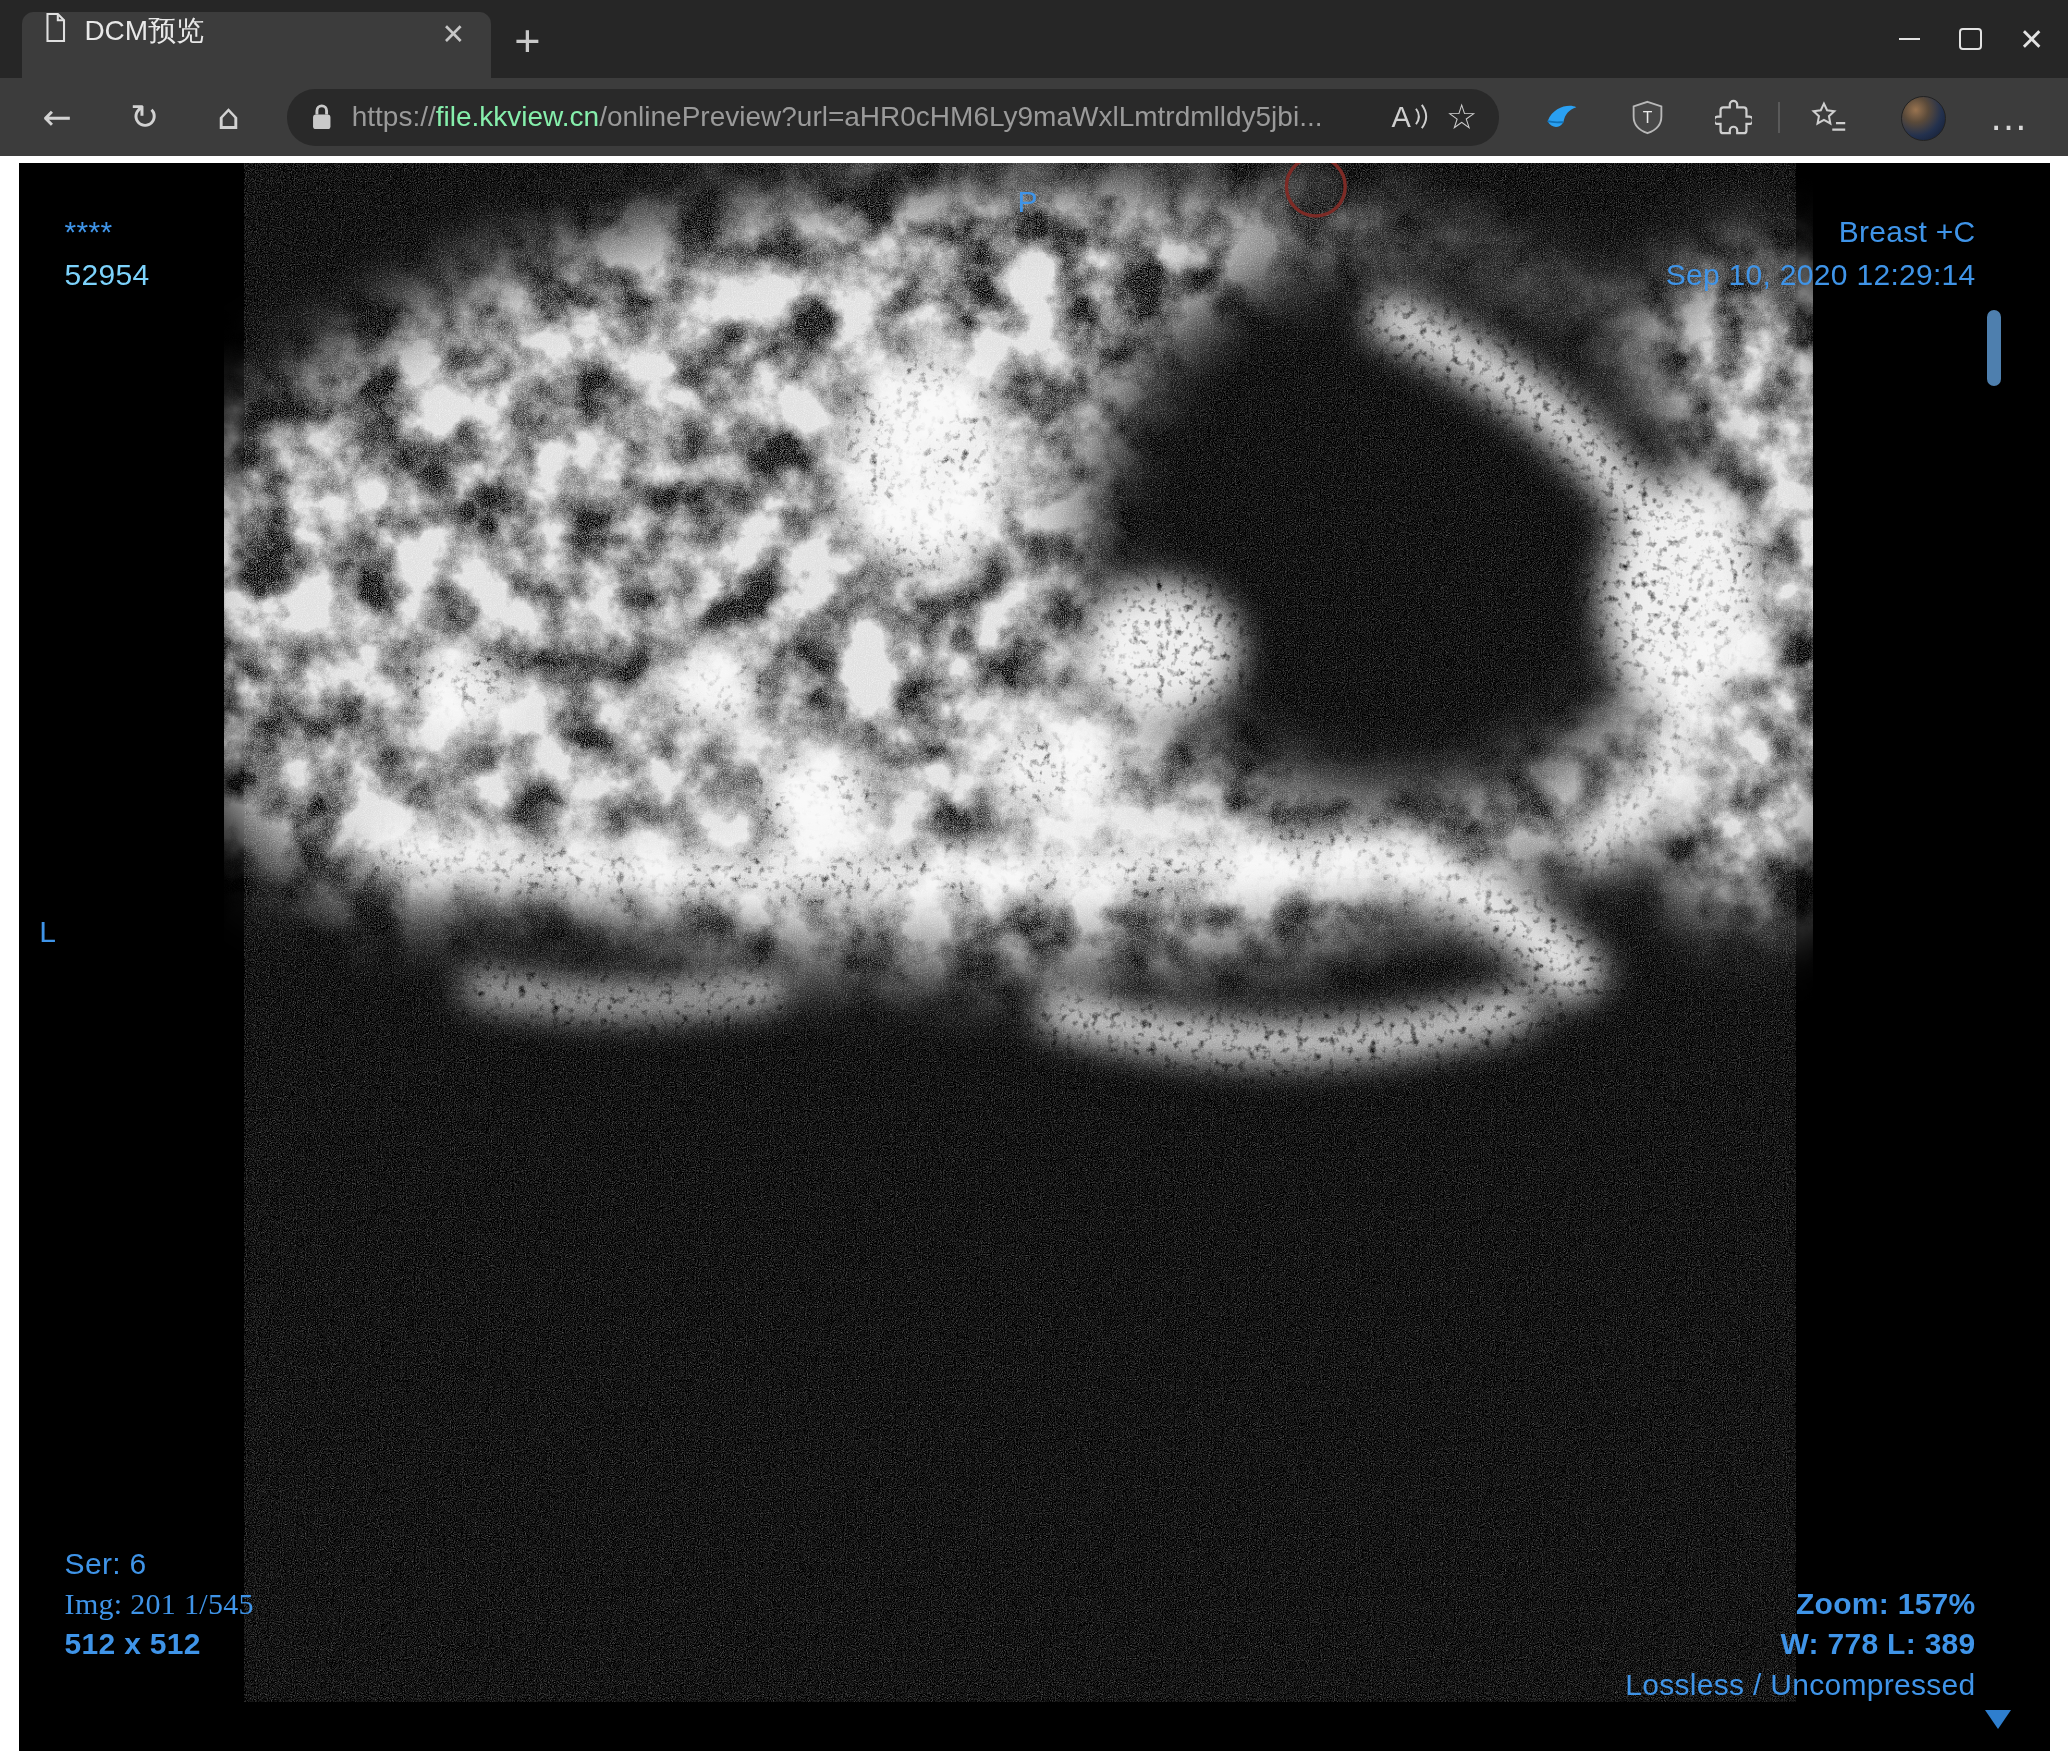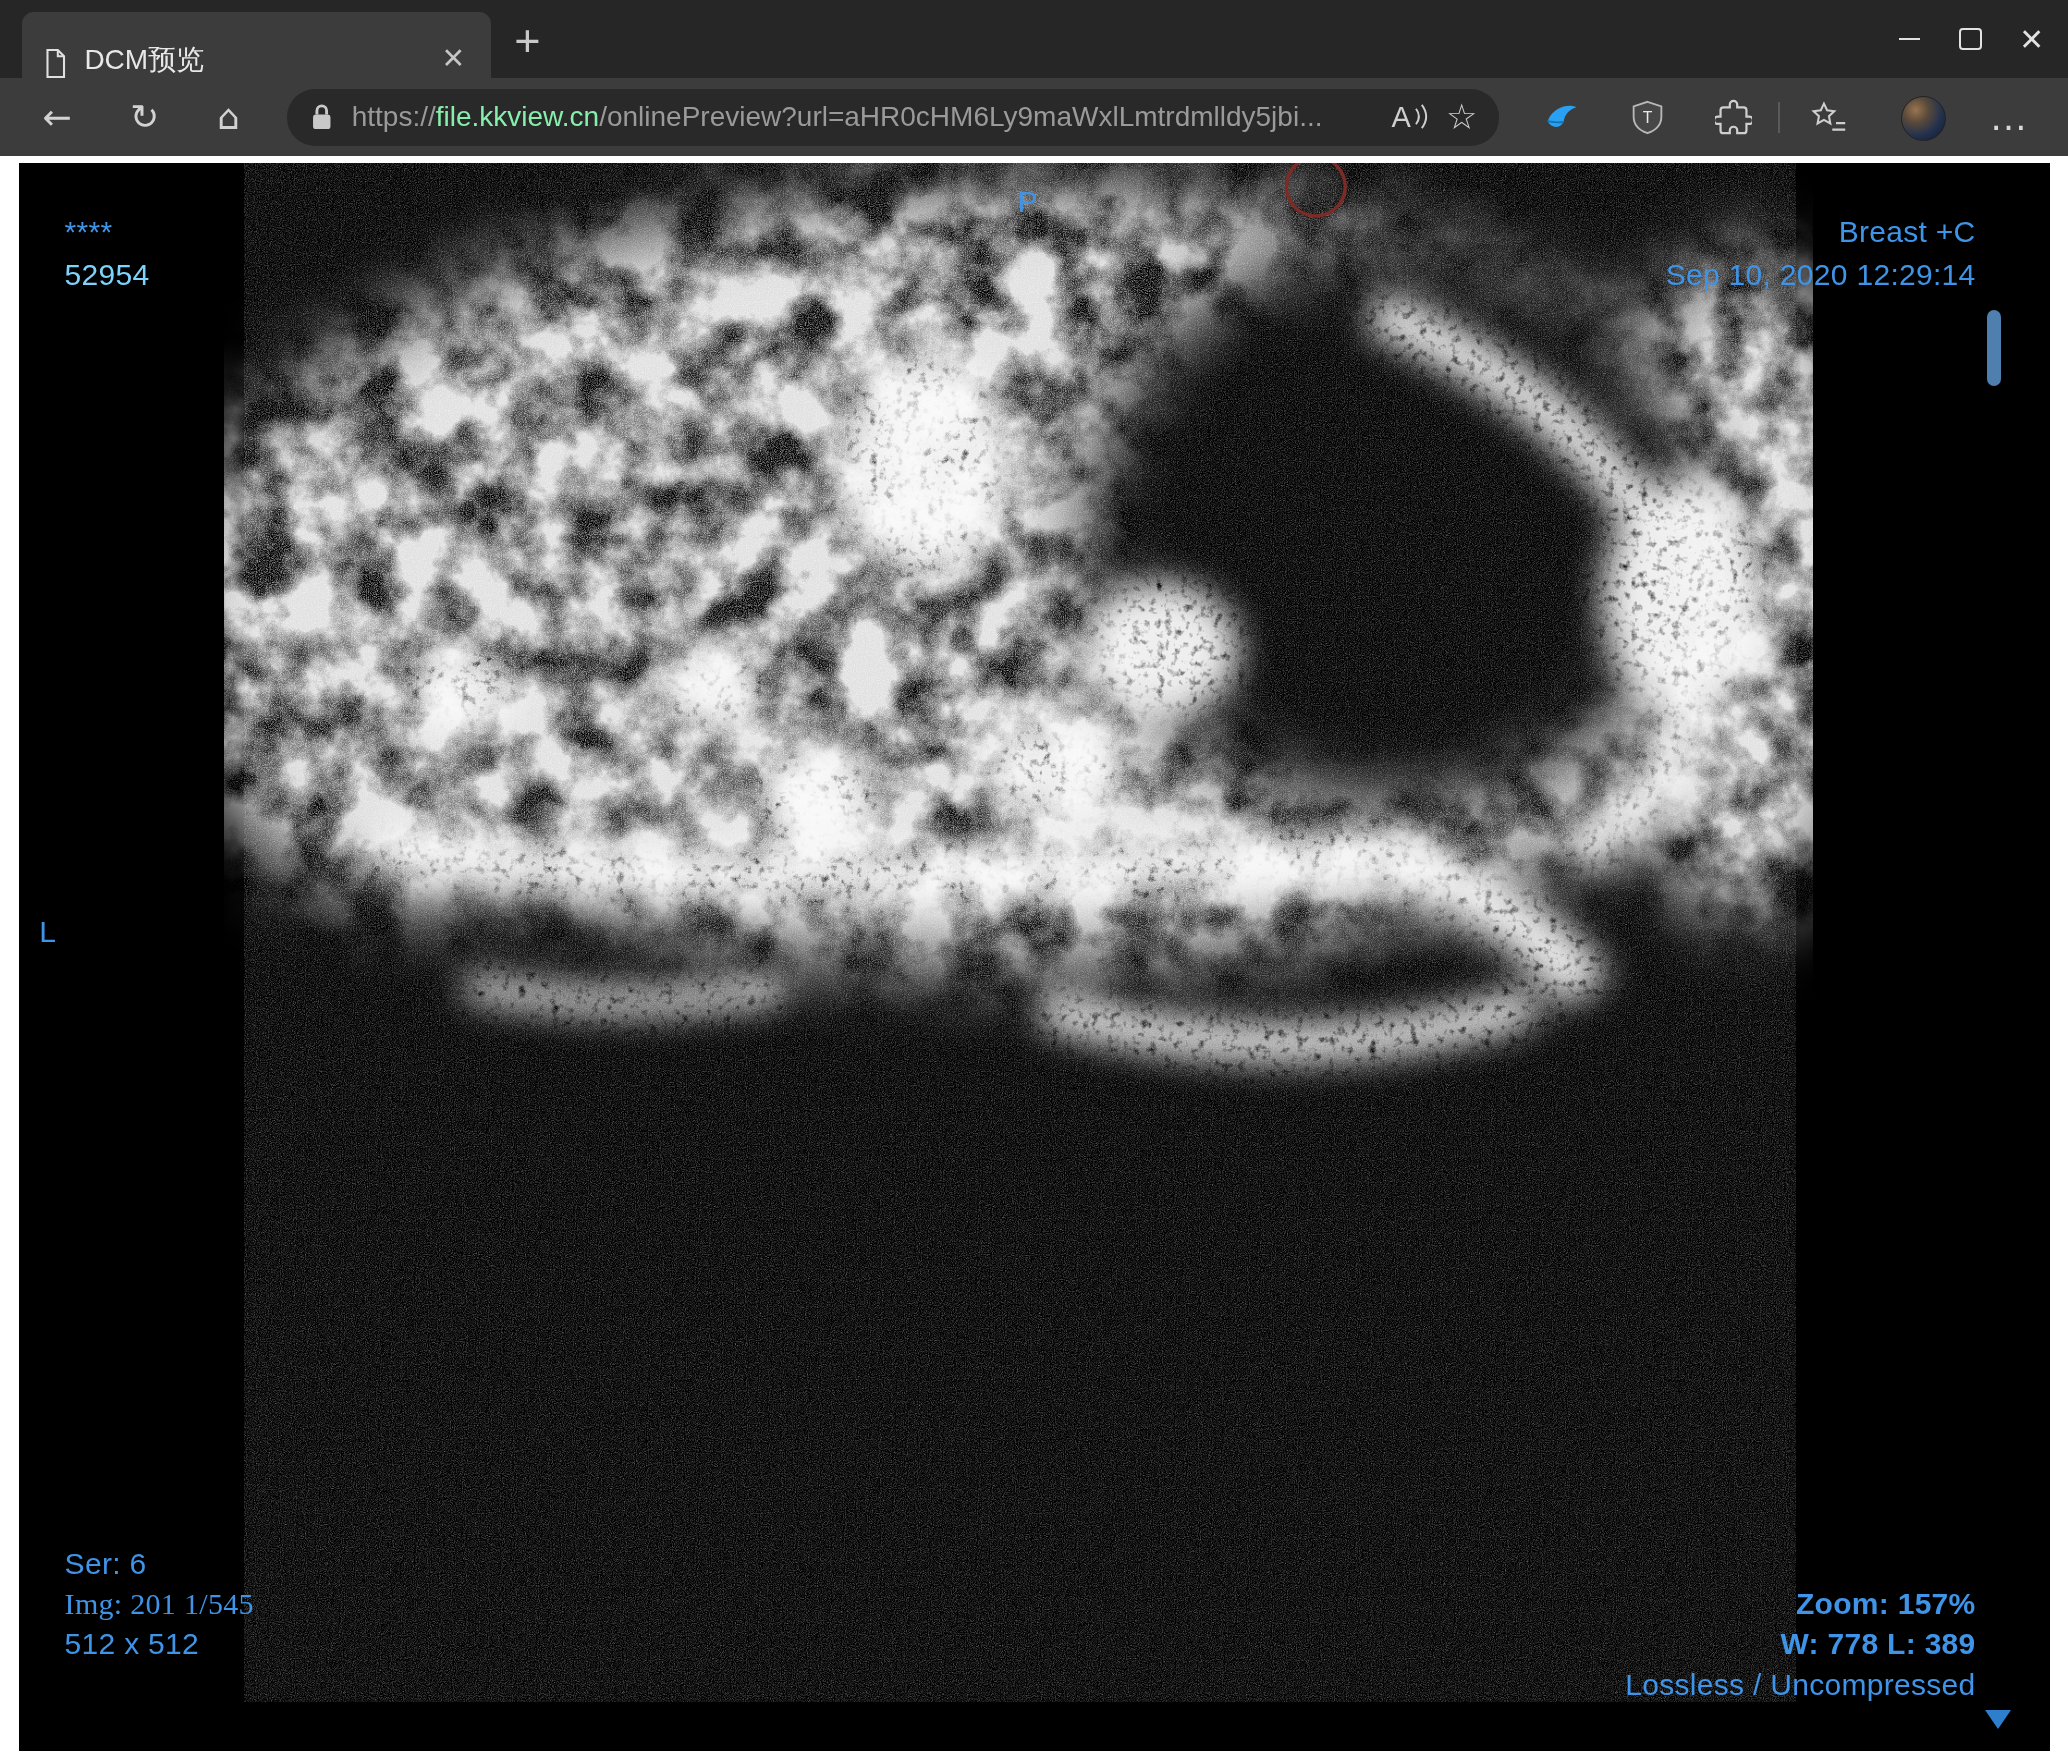--- a/index.html
+++ b/index.html
@@ -4,21 +4,21 @@
 <style>
   html,body{margin:0;padding:0;}
   body{
     width:2068px;height:1764px;position:relative;overflow:hidden;
     background:#ffffff;font-family:"Liberation Sans",sans-serif;
     -webkit-font-smoothing:antialiased;
   }
   
   .tabstrip{position:absolute;left:0;top:0;right:0;height:78px;background:#262626;}
   .tab{position:absolute;left:21.6px;top:11.8px;width:469px;height:67px;background:#3c3c3c;
-       border-radius:11.8px 11.8px 0 0;display:flex;align-items:flex-end;padding:0 15.7px 0 21.6px;
+       border-radius:11.8px 11.8px 0 0;display:flex;align-items:flex-start;padding:0 15.7px 0 21.6px;
        box-sizing:border-box;color:#e8e8e8;}
   .tab-title{font-size:28px;margin-left:15.7px;flex:1;white-space:nowrap;overflow:hidden;}
   .tab-close{font-size:37px;color:#c6c6c6;width:43px;text-align:center;line-height:43px;}
   .newtab{position:absolute;left:502px;top:15.7px;width:51px;height:51px;font-size:45px;font-weight:300;
           color:#c8c8c8;display:flex;align-items:center;justify-content:center;}
   .win-controls{position:absolute;right:5.9px;top:0;height:78px;display:flex;}
   .wc{width:61px;height:78px;display:flex;align-items:center;justify-content:center;color:#e2e2e2;}
   .min-glyph{display:block;width:21.6px;height:2px;background:#e2e2e2;}
   .max-glyph{display:block;width:18.6px;height:18.6px;border:2px solid #e2e2e2;border-radius:3.9px;}
   .wc.close{font-size:39px;font-weight:300;}
@@ -193,21 +193,21 @@
 
     <span class="ovl" style="left: 46px; top: 49px; color: rgb(63, 148, 232);">****</span>
     <span class="ovl" style="left: 46px; top: 92px; color: #7dd3fc;">52954</span>
     <span class="ovl" style="left: 1009px; top: 19.6px; transform: translateX(-50%); color: rgb(63, 148, 232);">P</span>
     <span class="ovl r" style="right: 74px; top: 49px; color: rgb(63, 148, 232);">Breast +C</span>
     <span class="ovl r" style="right: 74px; top: 92px; color: rgb(63, 148, 232); text-align: right;">Sep 10, 2020 12:29:14</span>
     <span class="ovl" style="left: 20.6px; top: 749px; color: rgb(63, 148, 232);">L</span>
 
     <span class="ovl" style="left: 46px; top: 1381px; color: rgb(63, 148, 232);">Ser: 6</span>
     <span class="ovl" style="left: 46px; top: 1421px; color: rgb(63, 148, 232); font-family: Liberation Serif, serif;">Img: 201 1/545</span>
-    <span class="ovl" style="left: 46px; top: 1461px; color: rgb(63, 148, 232);">512 x 512</span>
+    <span class="ovl" style="left: 46px; top: 1461px; color: rgb(63, 148, 232); font-weight: bold;">512 x 512</span>
 
     <span class="ovl r" style="right: 74px; top: 1421px; color: rgb(63, 148, 232); font-weight: bold;">Zoom: 157%</span>
     <span class="ovl r" style="right: 74px; top: 1461px; color: rgb(63, 148, 232); font-weight: bold;">W: 778 L: 389</span>
     <span class="ovl r" style="right: 74px; top: 1502px; color: rgb(63, 148, 232);">Lossless / Uncompressed</span>
 
     <div class="sb-thumb"></div>
     <div class="sb-arrow"></div>
   </div>
 </div>
 

